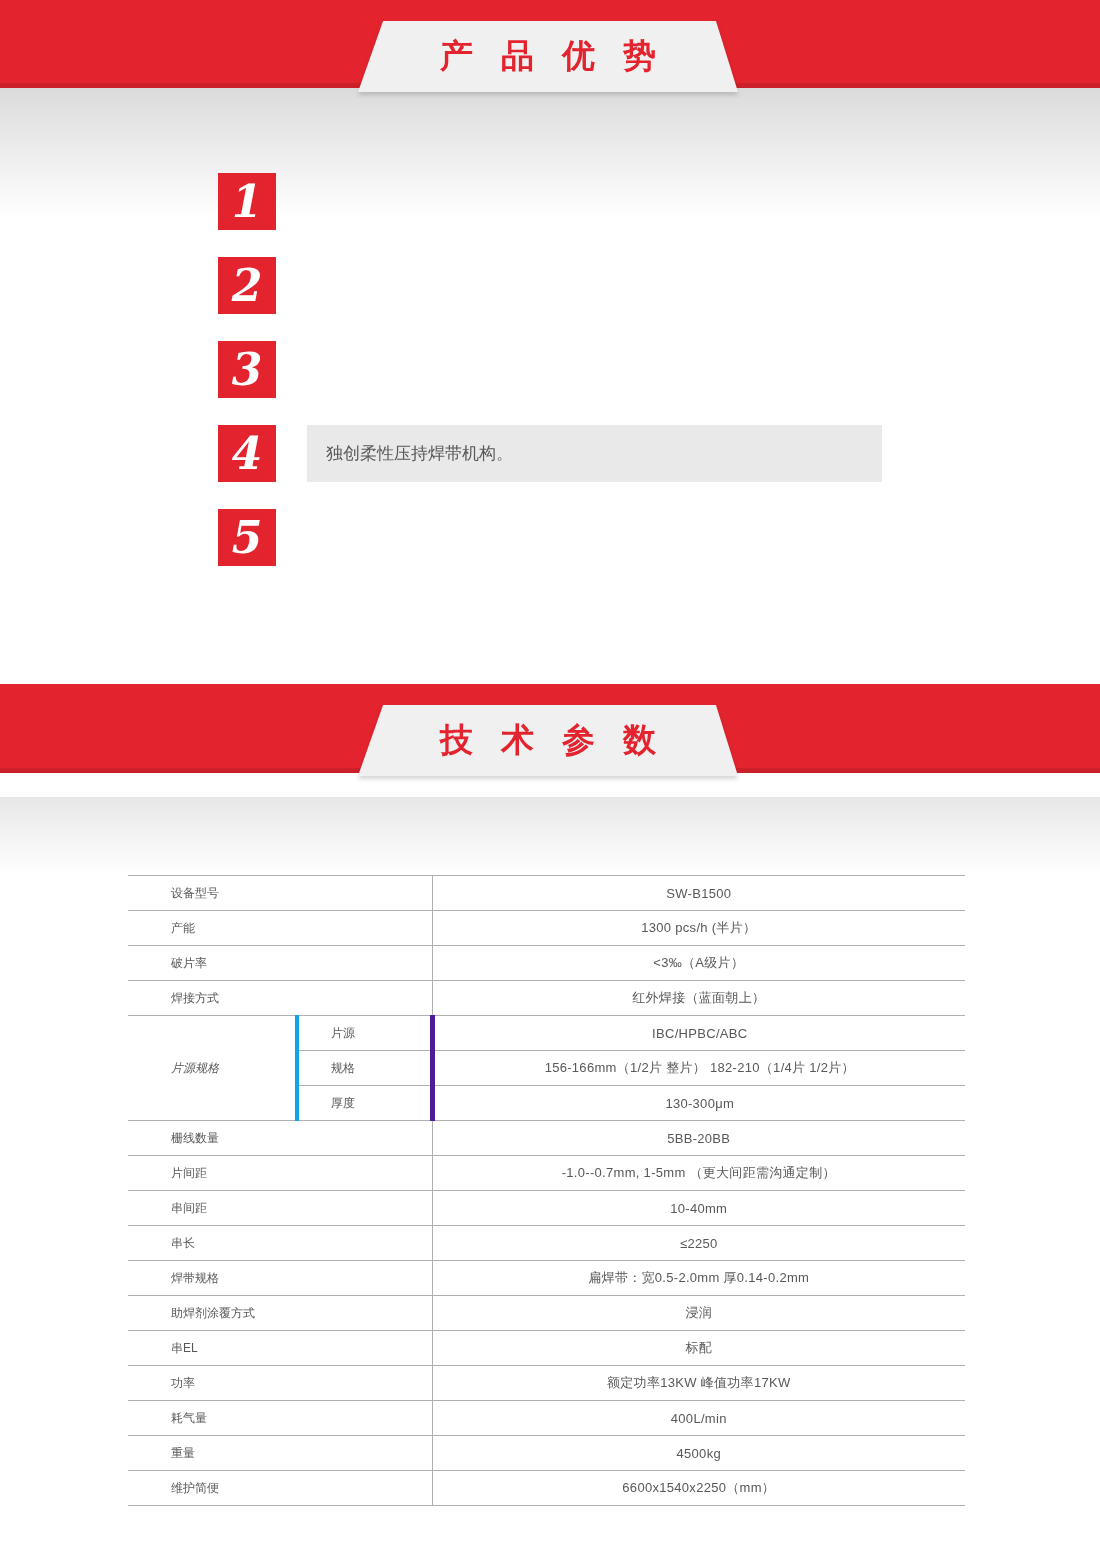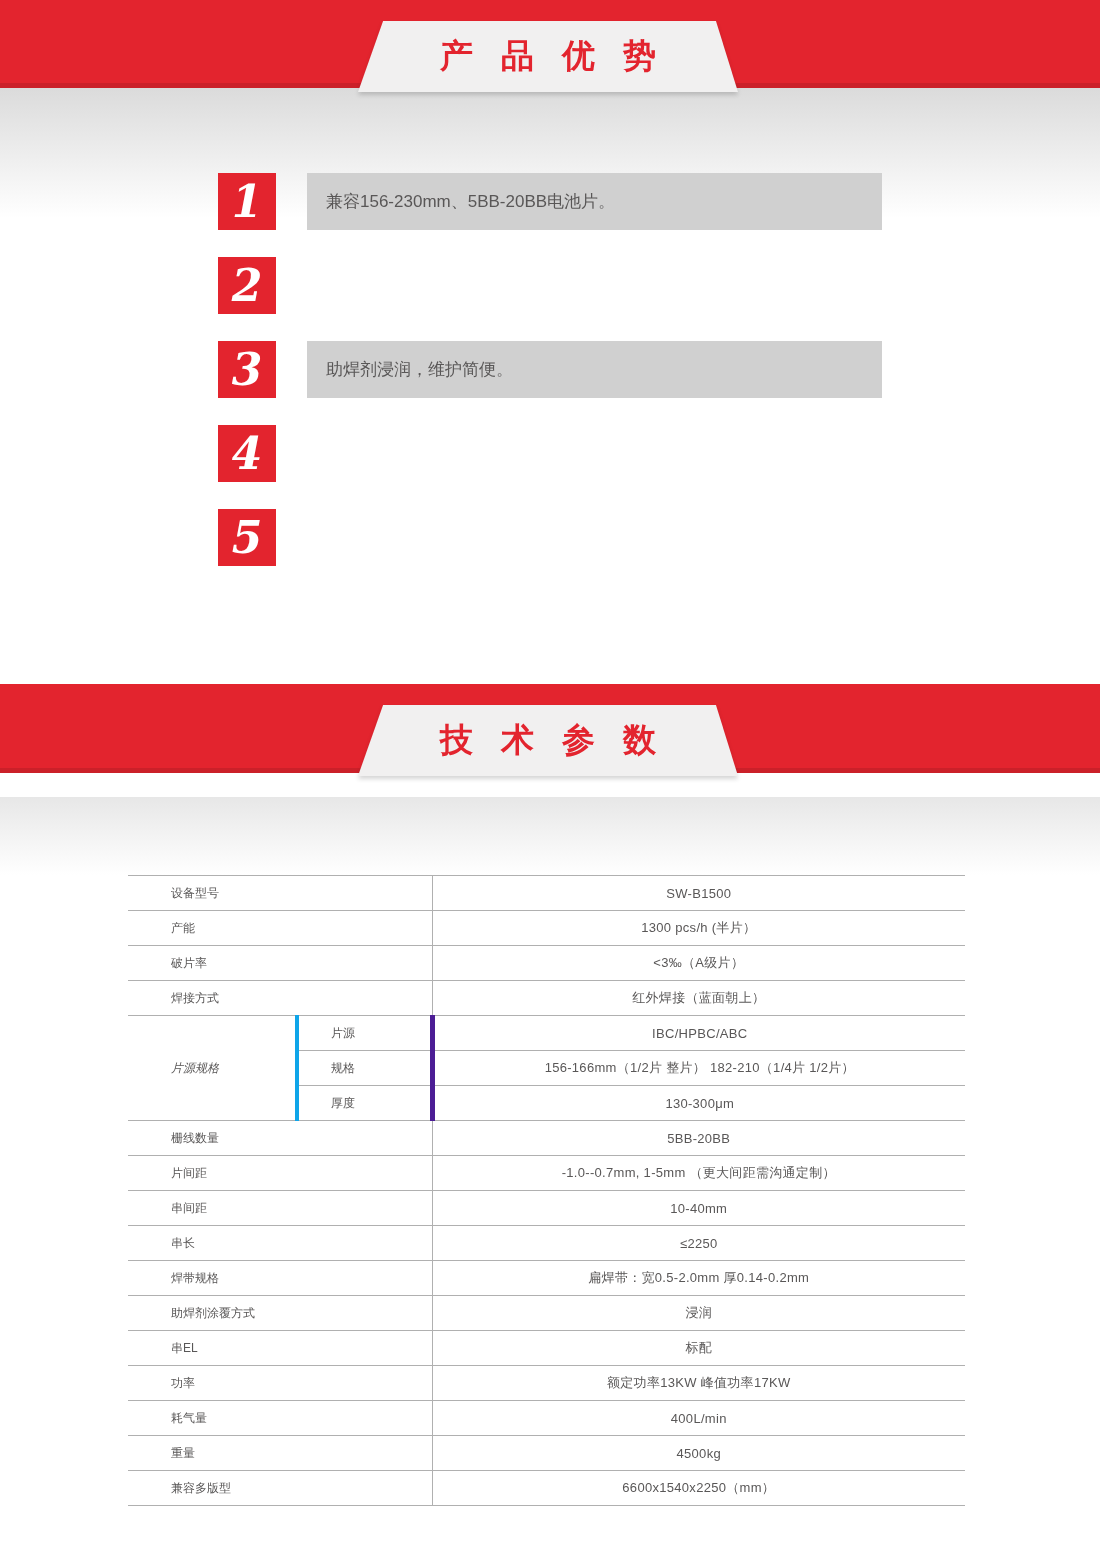--- a/index.html
+++ b/index.html
@@ -66,31 +66,30 @@
   <div class="trap-wrap">
     <div class="trap">
       <span class="trap-title">产品优势</span>
     </div>
   </div>
 </div>
 
 <div id="advantages">
   <div class="adv-item">
     <div class="adv-num">1</div>
-    <div class="adv-text">兼容156-230mm、5BB-20BB电池片。</div>
   </div>
   <div class="adv-item">
     <div class="adv-num">2</div>
   </div>
   <div class="adv-item">
     <div class="adv-num">3</div>
-    <div class="adv-text">助焊剂浸润，维护简便。</div>
   </div>
   <div class="adv-item">
     <div class="adv-num">4</div>
+    <div class="adv-text">独创柔性压持焊带机构。</div>
   </div>
   <div class="adv-item">
     <div class="adv-num">5</div>
   </div>
 </div>
 
 <div id="bg2"></div>
 
 <div class="banner" id="banner2">
   <div class="band-edge"></div>
@@ -171,17 +170,17 @@
   </tr>
   <tr>
     <td class="lbl" colspan="2">耗气量</td>
     <td class="val">400L/min</td>
   </tr>
   <tr>
     <td class="lbl" colspan="2">重量</td>
     <td class="val">4500kg</td>
   </tr>
   <tr class="last">
-    <td class="lbl" colspan="2">兼容多版型</td>
+    <td class="lbl" colspan="2">维护简便</td>
     <td class="val">6600x1540x2250（mm）</td>
   </tr>
 </tbody>
   </table>
 
 </body></html>

